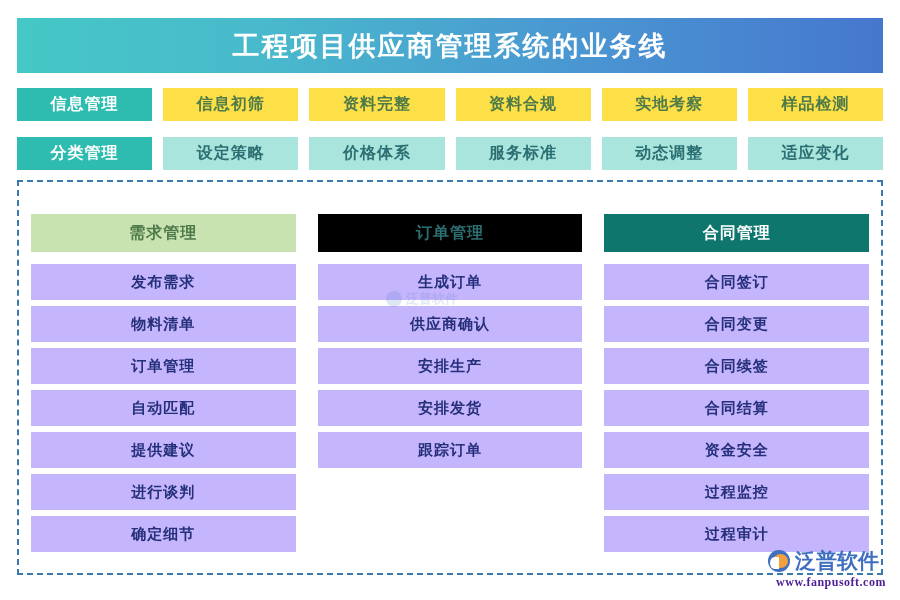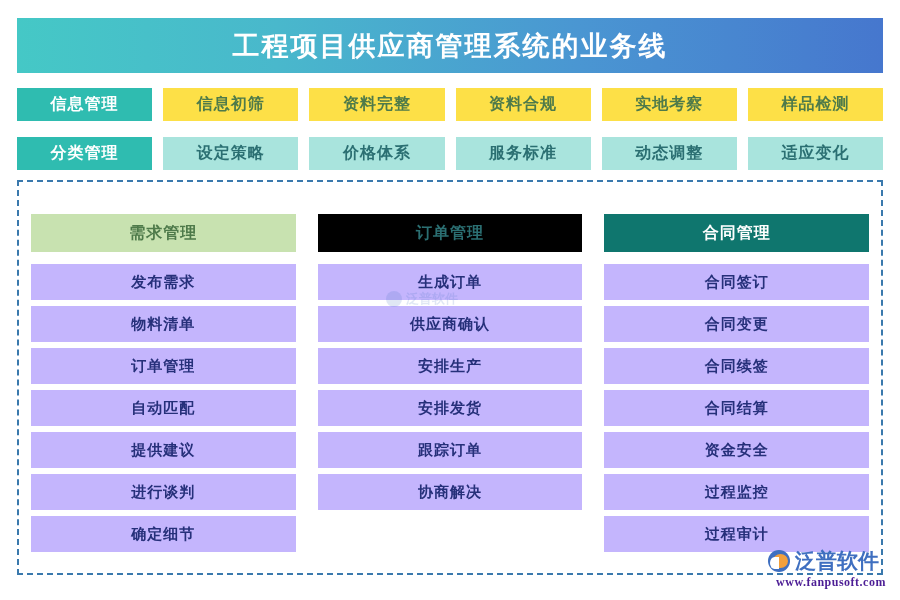--- a/index.html
+++ b/index.html
@@ -250,21 +250,20 @@
       <div class="cell">进行谈判</div>
       <div class="cell">确定细节</div>
     </div>
     <div class="column">
       <div class="col-header cyan">订单管理</div>
       <div class="cell">生成订单</div>
       <div class="cell">供应商确认</div>
       <div class="cell">安排生产</div>
       <div class="cell">安排发货</div>
       <div class="cell">跟踪订单</div>
-      <div class="cell">协商解决</div>
     </div>
     <div class="column">
       <div class="col-header teal">合同管理</div>
       <div class="cell">合同签订</div>
       <div class="cell">合同变更</div>
       <div class="cell">合同续签</div>
       <div class="cell">合同结算</div>
       <div class="cell">资金安全</div>
       <div class="cell">过程监控</div>
       <div class="cell">过程审计</div>

